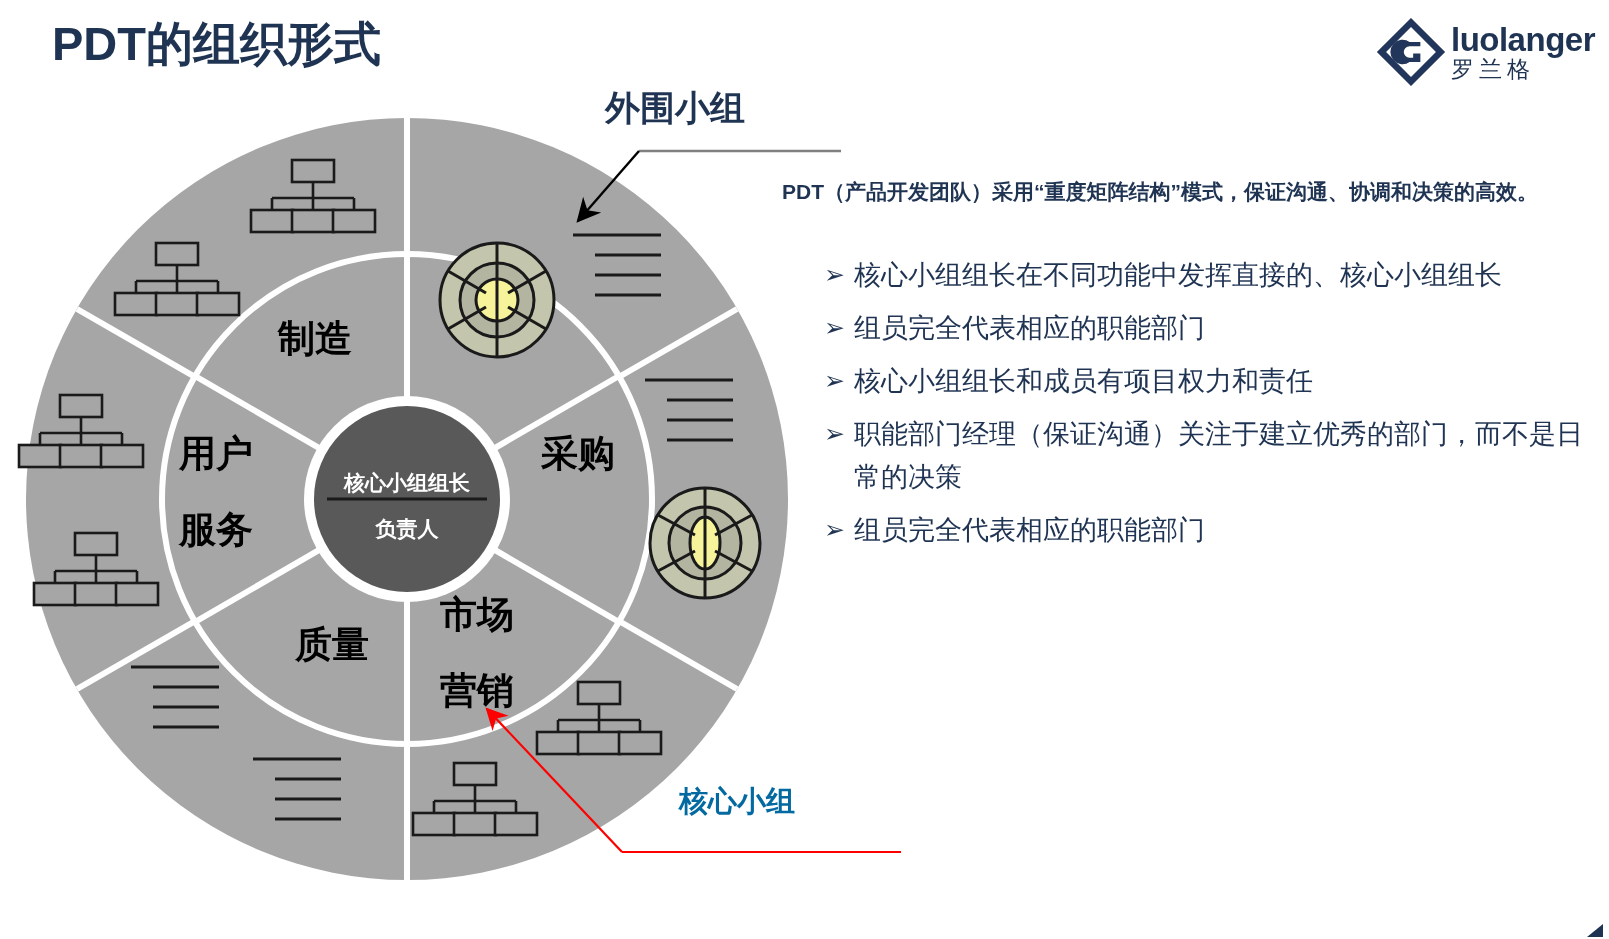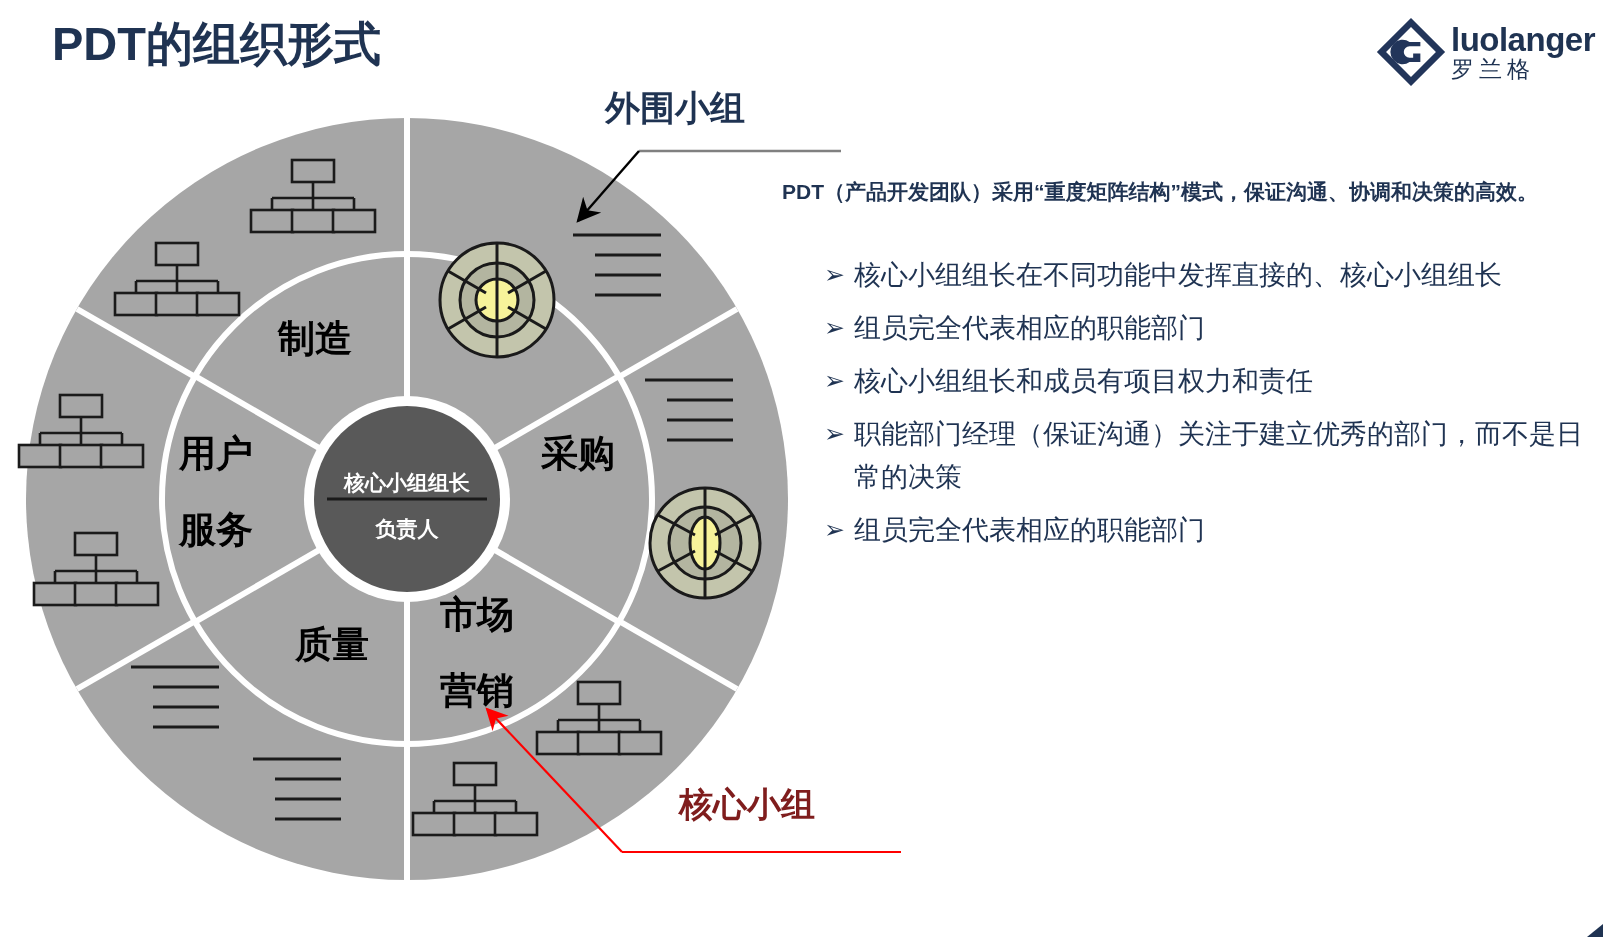--- a/index.html
+++ b/index.html
@@ -99,23 +99,23 @@
     top: 85px;
     font-size: 35px;
     font-weight: bold;
     color: #1f3352;
     white-space: nowrap;
   }
   #ann-core-label {
     position: absolute;
     left: 679px;
     top: 782px;
-    font-size: 34px;
-    font-weight: bold;
-    color: #7f1d1d;
+    font-size: 29px;
+    font-weight: bold;
+    color: #0369a1;
     white-space: nowrap;
     font-family: Liberation Serif, serif;
   }
   #ann-svg {
     position: absolute;
     left: 0;
     top: 0;
     width: 1609px;
     height: 939px;
     pointer-events: none;

